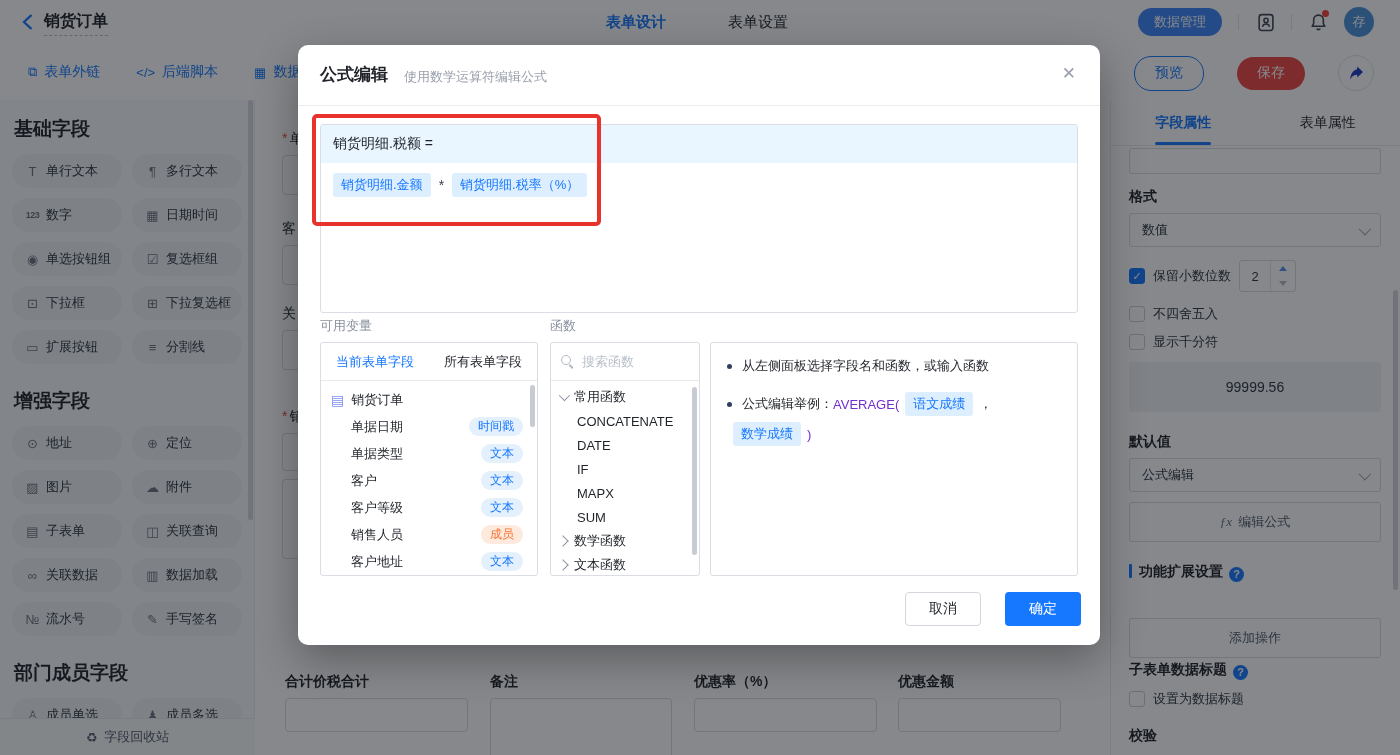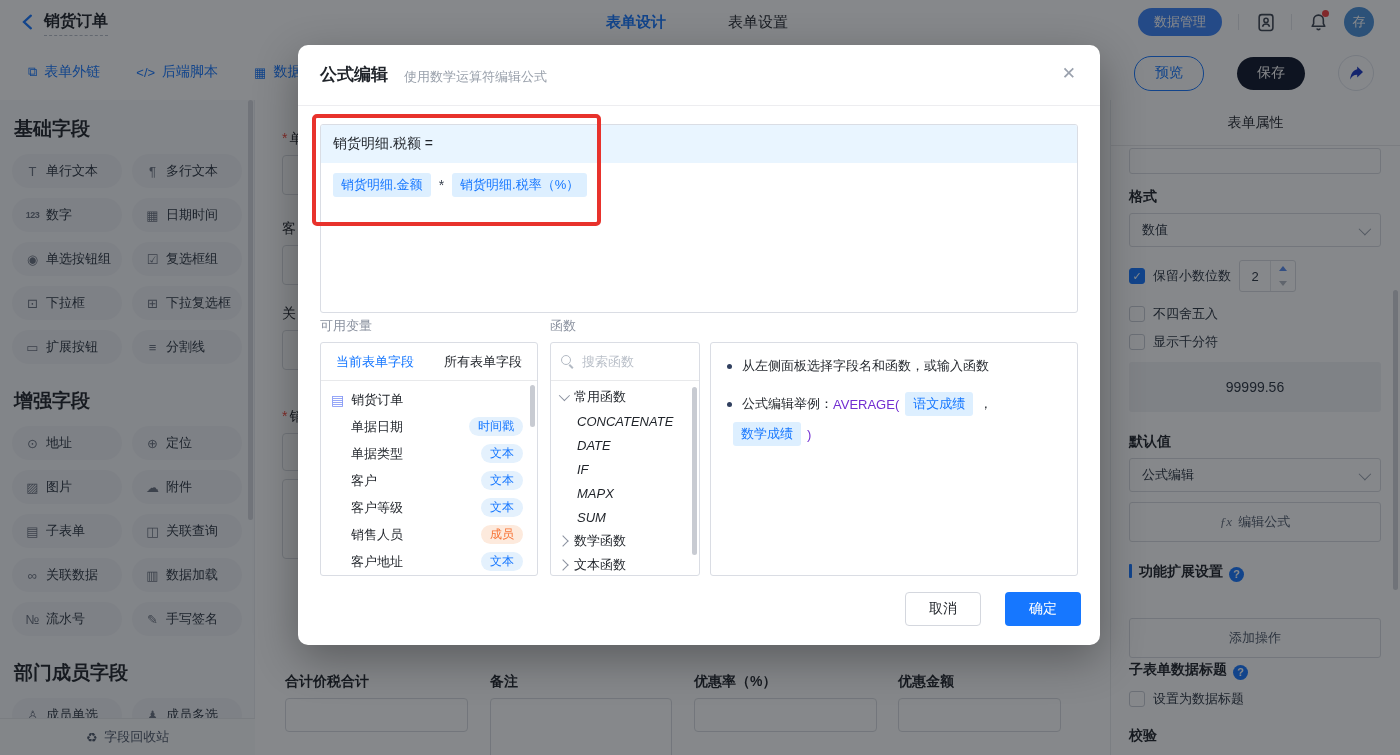--- a/index.html
+++ b/index.html
@@ -20,21 +20,21 @@
   .red-dot{position:absolute;right:-1px;top:-2px;width:7px;height:7px;border-radius:50%;background:#f53f3f;}
   .avatar{width:30px;height:30px;border-radius:50%;background:#4a90d9;color:#fff;font-size:13px;display:flex;align-items:center;justify-content:center;cursor:pointer;}
 
   
   .toolbar2{position:absolute;left:0;top:44px;width:1400px;height:56px;background:#fff;z-index:1;}
   .t2-links{position:absolute;left:28px;top:0;height:56px;display:flex;align-items:center;gap:36px;}
   .t2-link{display:flex;align-items:center;gap:7px;color:#1677ff;font-size:14px;cursor:pointer;white-space:nowrap;}
   .t2-link .lk-ic{font-size:13px;}
   .t2-right{position:absolute;right:26px;top:11px;display:flex;align-items:center;gap:33px;}
   .btn-outline-pill{width:68px;height:33px;border-radius:17px;border:1px solid #1677ff;color:#1677ff;background:#fff;font-size:14px;display:flex;align-items:center;justify-content:center;cursor:pointer;}
-  .btn-solid-pill{width:68px;height:33px;border-radius:17px;background:#0f172a;color:#fff;font-size:14px;display:flex;align-items:center;justify-content:center;cursor:pointer;}
+  .btn-solid-pill{width:68px;height:33px;border-radius:17px;background:#ef4444;color:#fff;font-size:14px;display:flex;align-items:center;justify-content:center;cursor:pointer;}
   .btn-share{width:34px;height:34px;border-radius:50%;border:1px solid #dfe3ea;background:#fff;display:flex;align-items:center;justify-content:center;cursor:pointer;}
 
   
   .sidebar{position:absolute;left:0;top:100px;width:255px;height:655px;background:#f7f8fa;border-right:1px solid #ebedf0;box-sizing:border-box;padding:16px 12px 0 12px;overflow:hidden;}
   .sb-header{font-size:19px;font-weight:700;color:#1f2329;margin:0 0 12px 2px;}
   .sb-section{margin-top:24px;} .sb-section.first{margin-top:0;}
   .sb-grid{display:grid;grid-template-columns:1fr 1fr;gap:10px;}
   .pill{height:34px;border-radius:17px;background:#eff1f4;display:flex;align-items:center;padding-left:13px;font-size:13px;color:#2b3440;cursor:grab;white-space:nowrap;overflow:hidden;}
   .pill .glyph{color:#6b7280;font-size:13px;margin-right:6px;min-width:15px;text-align:center;flex:0 0 auto;}
   .pill .glyph.small{font-size:9px;font-weight:700;letter-spacing:-0.5px;}
@@ -101,21 +101,21 @@
   .badge.orange{background:#fdeadd;color:#f77234;}
   .v-scroll{position:absolute;right:2px;top:42px;width:5px;height:42px;border-radius:3px;background:#c8cbd2;}
   .fn-search{height:37px;border-bottom:1px solid #e8e9eb;display:flex;align-items:center;gap:8px;padding:0 10px;cursor:text;}
   .mag{position:relative;width:13px;height:13px;flex:0 0 auto;}
   .mag::before{content:"";position:absolute;left:0;top:0;width:8px;height:8px;border:1.6px solid #b3bac4;border-radius:50%;}
   .mag::after{content:"";position:absolute;left:9px;top:9px;width:5px;height:1.6px;background:#b3bac4;transform:rotate(45deg);transform-origin:0 0;}
   .fn-ph{font-size:13px;color:#b9bfc8;}
   .fn-list{padding-top:4px;position:relative;}
   .fn-row{height:24px;display:flex;align-items:center;font-size:13px;color:#1f2329;cursor:pointer;}
   .fn-row.group{padding-left:8px;gap:7px;color:#1f2329;}
-  .fn-row.item{padding-left:26px;font-style:italic;}
+  .fn-row.item{padding-left:26px;}
   .caret{width:7px;height:7px;border-right:1.4px solid #8a919f;border-bottom:1.4px solid #8a919f;flex:0 0 auto;}
   .caret.down{transform:rotate(45deg) translateY(-2px);}
   .caret.right{transform:rotate(-45deg);}
   .fn-scroll{position:absolute;right:2px;top:44px;width:5px;height:168px;border-radius:3px;background:#c8cbd2;}
   .help{padding:14px 16px;font-size:13px;color:#1f2329;}
   .help-row{display:flex;align-items:center;margin-bottom:17px;flex-wrap:wrap;row-gap:6px;}
   .bullet{width:5px;height:5px;border-radius:50%;background:#31405f;margin-right:10px;flex:0 0 auto;}
   .purple{color:#722ed1;}
   .help-row .chip{margin:0 6px;}
   .m-btn{position:absolute;top:547px;width:76px;height:34px;border-radius:4px;display:flex;align-items:center;justify-content:center;font-size:14px;cursor:pointer;box-sizing:border-box;}
@@ -314,20 +314,21 @@
       <div class="cv-label" style="left: 234px; top: 573px; font-weight: 700;">备注</div>
       <div class="cv-box" style="left: 234px; top: 598px; width: 182px; height: 90px;"></div>
       <div class="cv-label" style="left: 438px; top: 573px; font-weight: 700;">优惠率（%）</div>
       <div class="cv-box" style="left: 438px; top: 598px; width: 183px; height: 34px;"></div>
       <div class="cv-label" style="left: 642px; top: 573px; font-weight: 700;">优惠金额</div>
       <div class="cv-box" style="left: 642px; top: 598px; width: 163px; height: 34px;"></div>
     </div>
 
   <div class="rpanel">
     <div class="rp-tabs">
+      <span class="rp-tab active">字段属性</span>
       <span class="rp-tab">表单属性</span>
     </div>
     <div class="rp-abs rp-input" style="top:48px;"></div>
     <div class="rp-abs rp-label" style="top:88px;">格式</div>
     <div class="rp-abs rp-select" style="top:113px;">
       <span>数值</span>
       <span class="chev"></span>
     </div>
     <div class="rp-abs cb-row" style="top:160px;">
       <span class="cb checked">✓</span>

